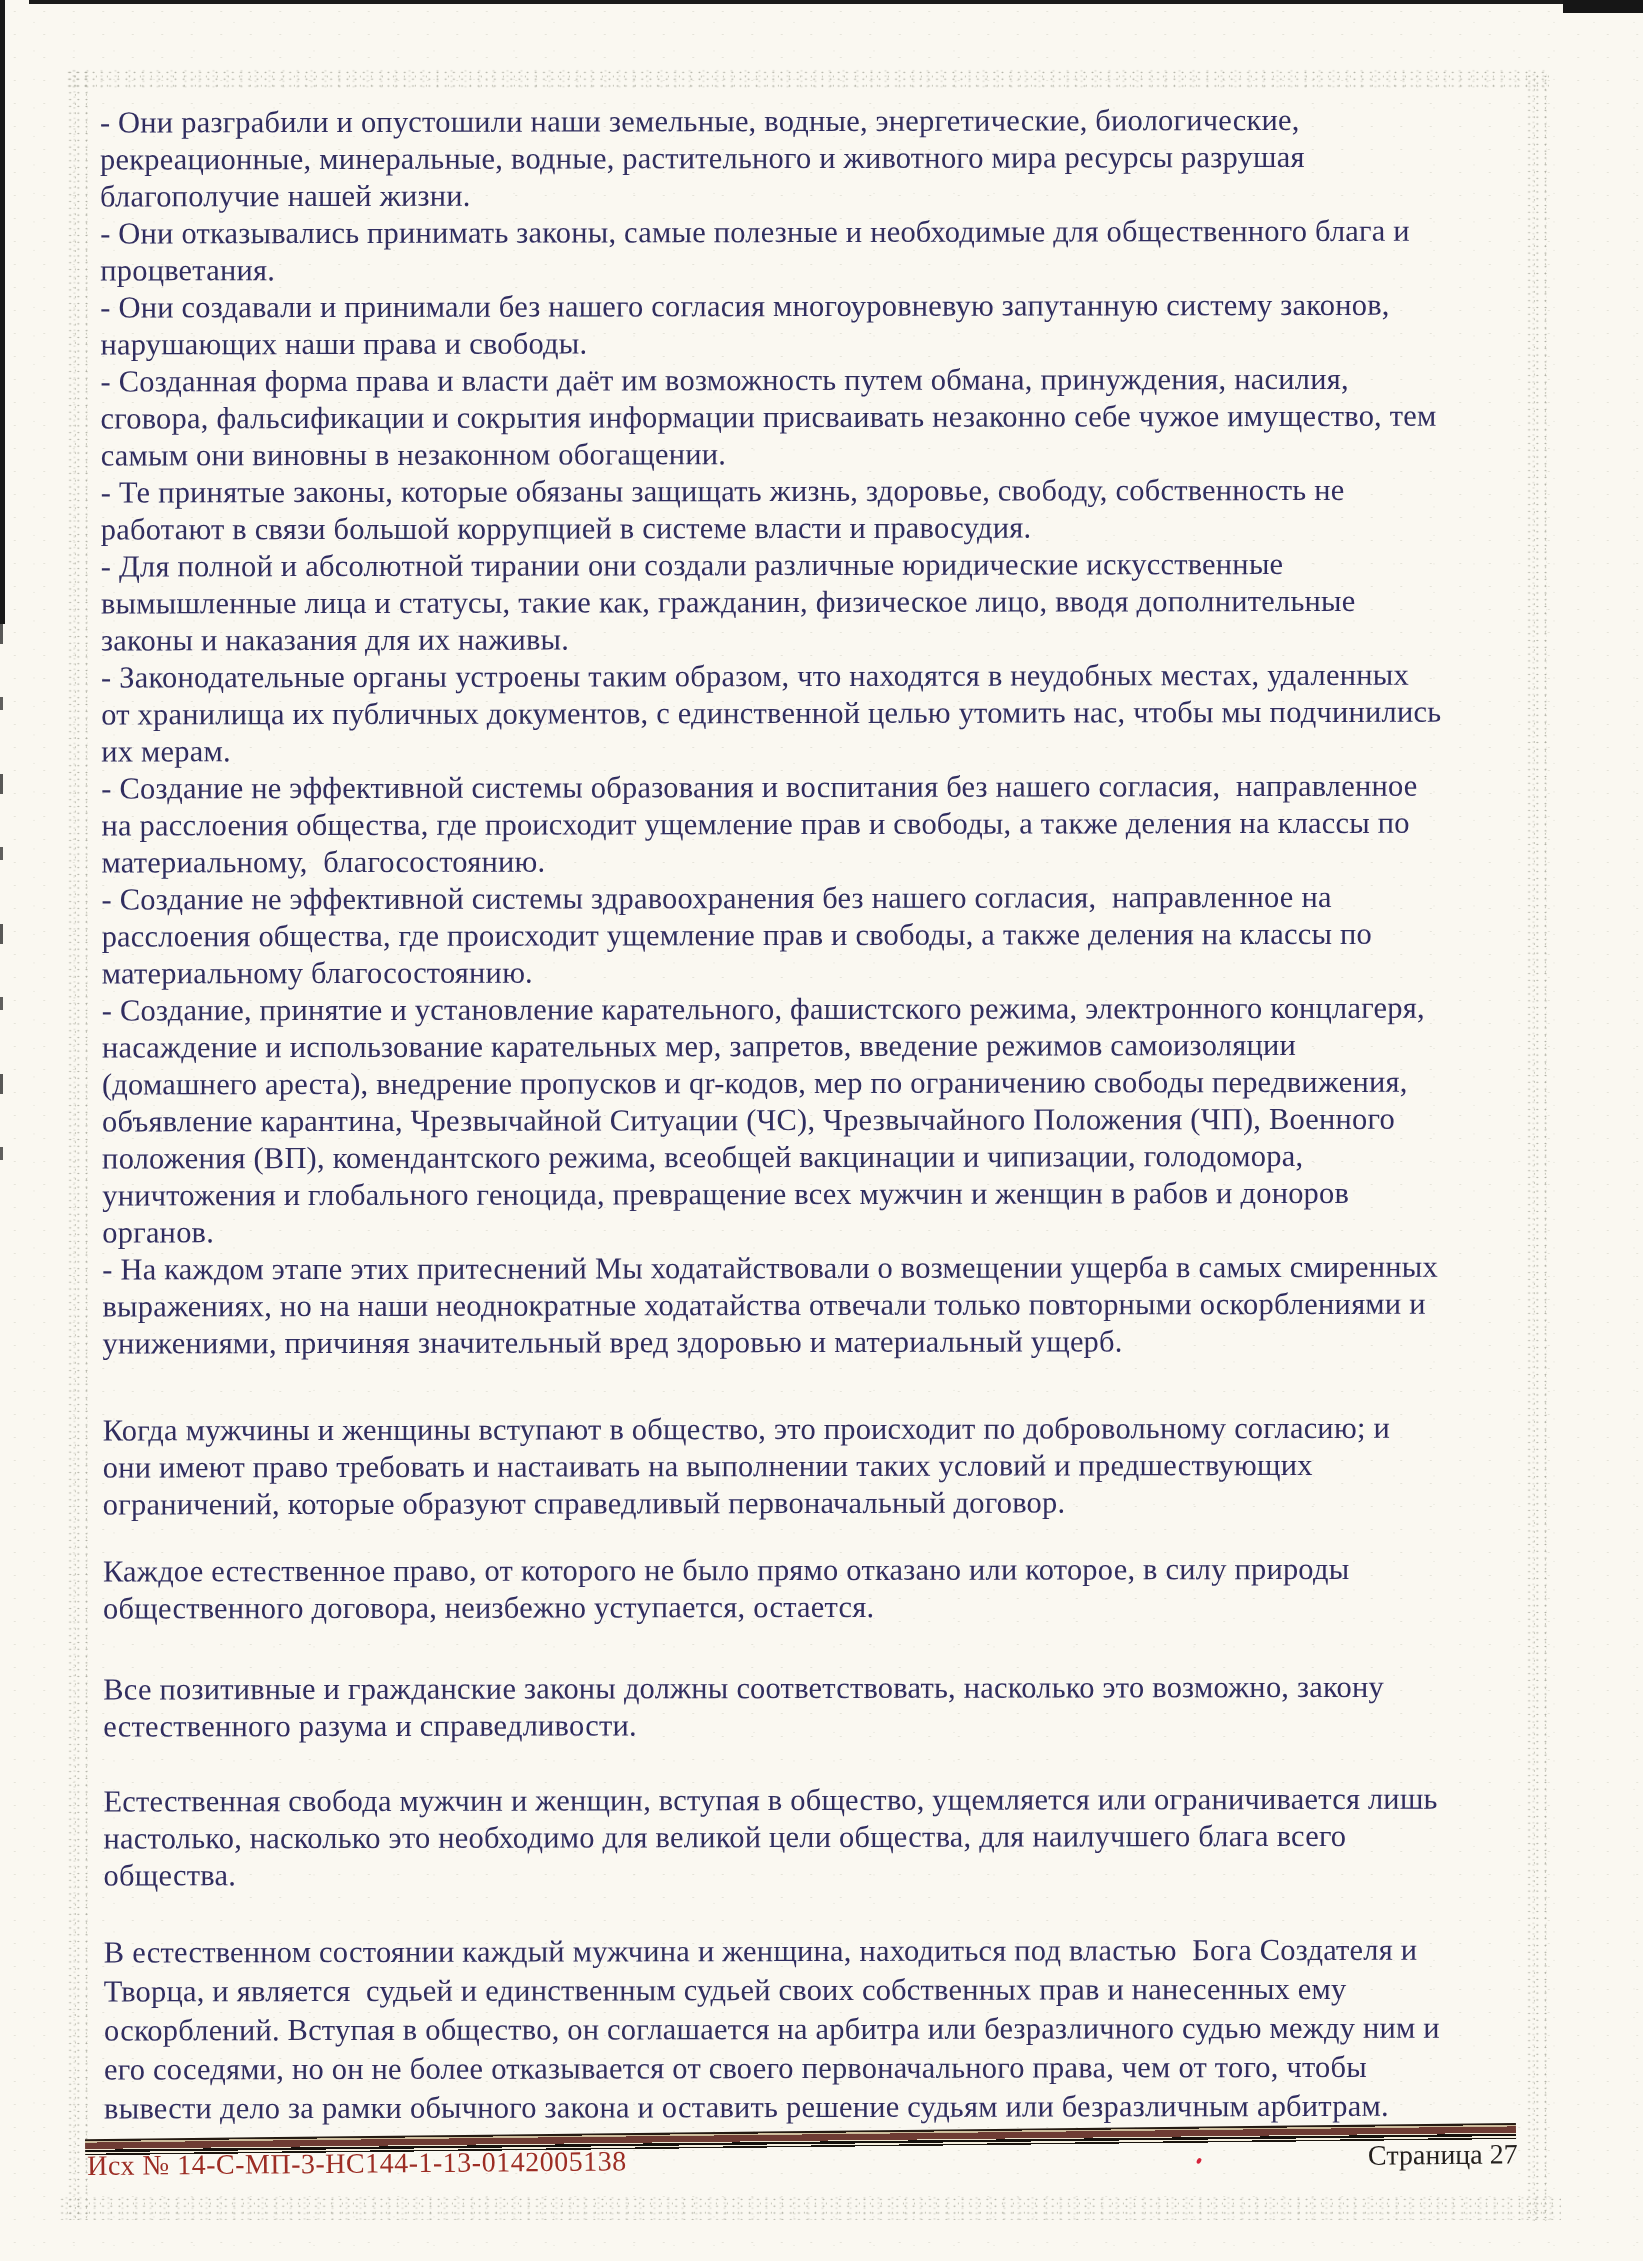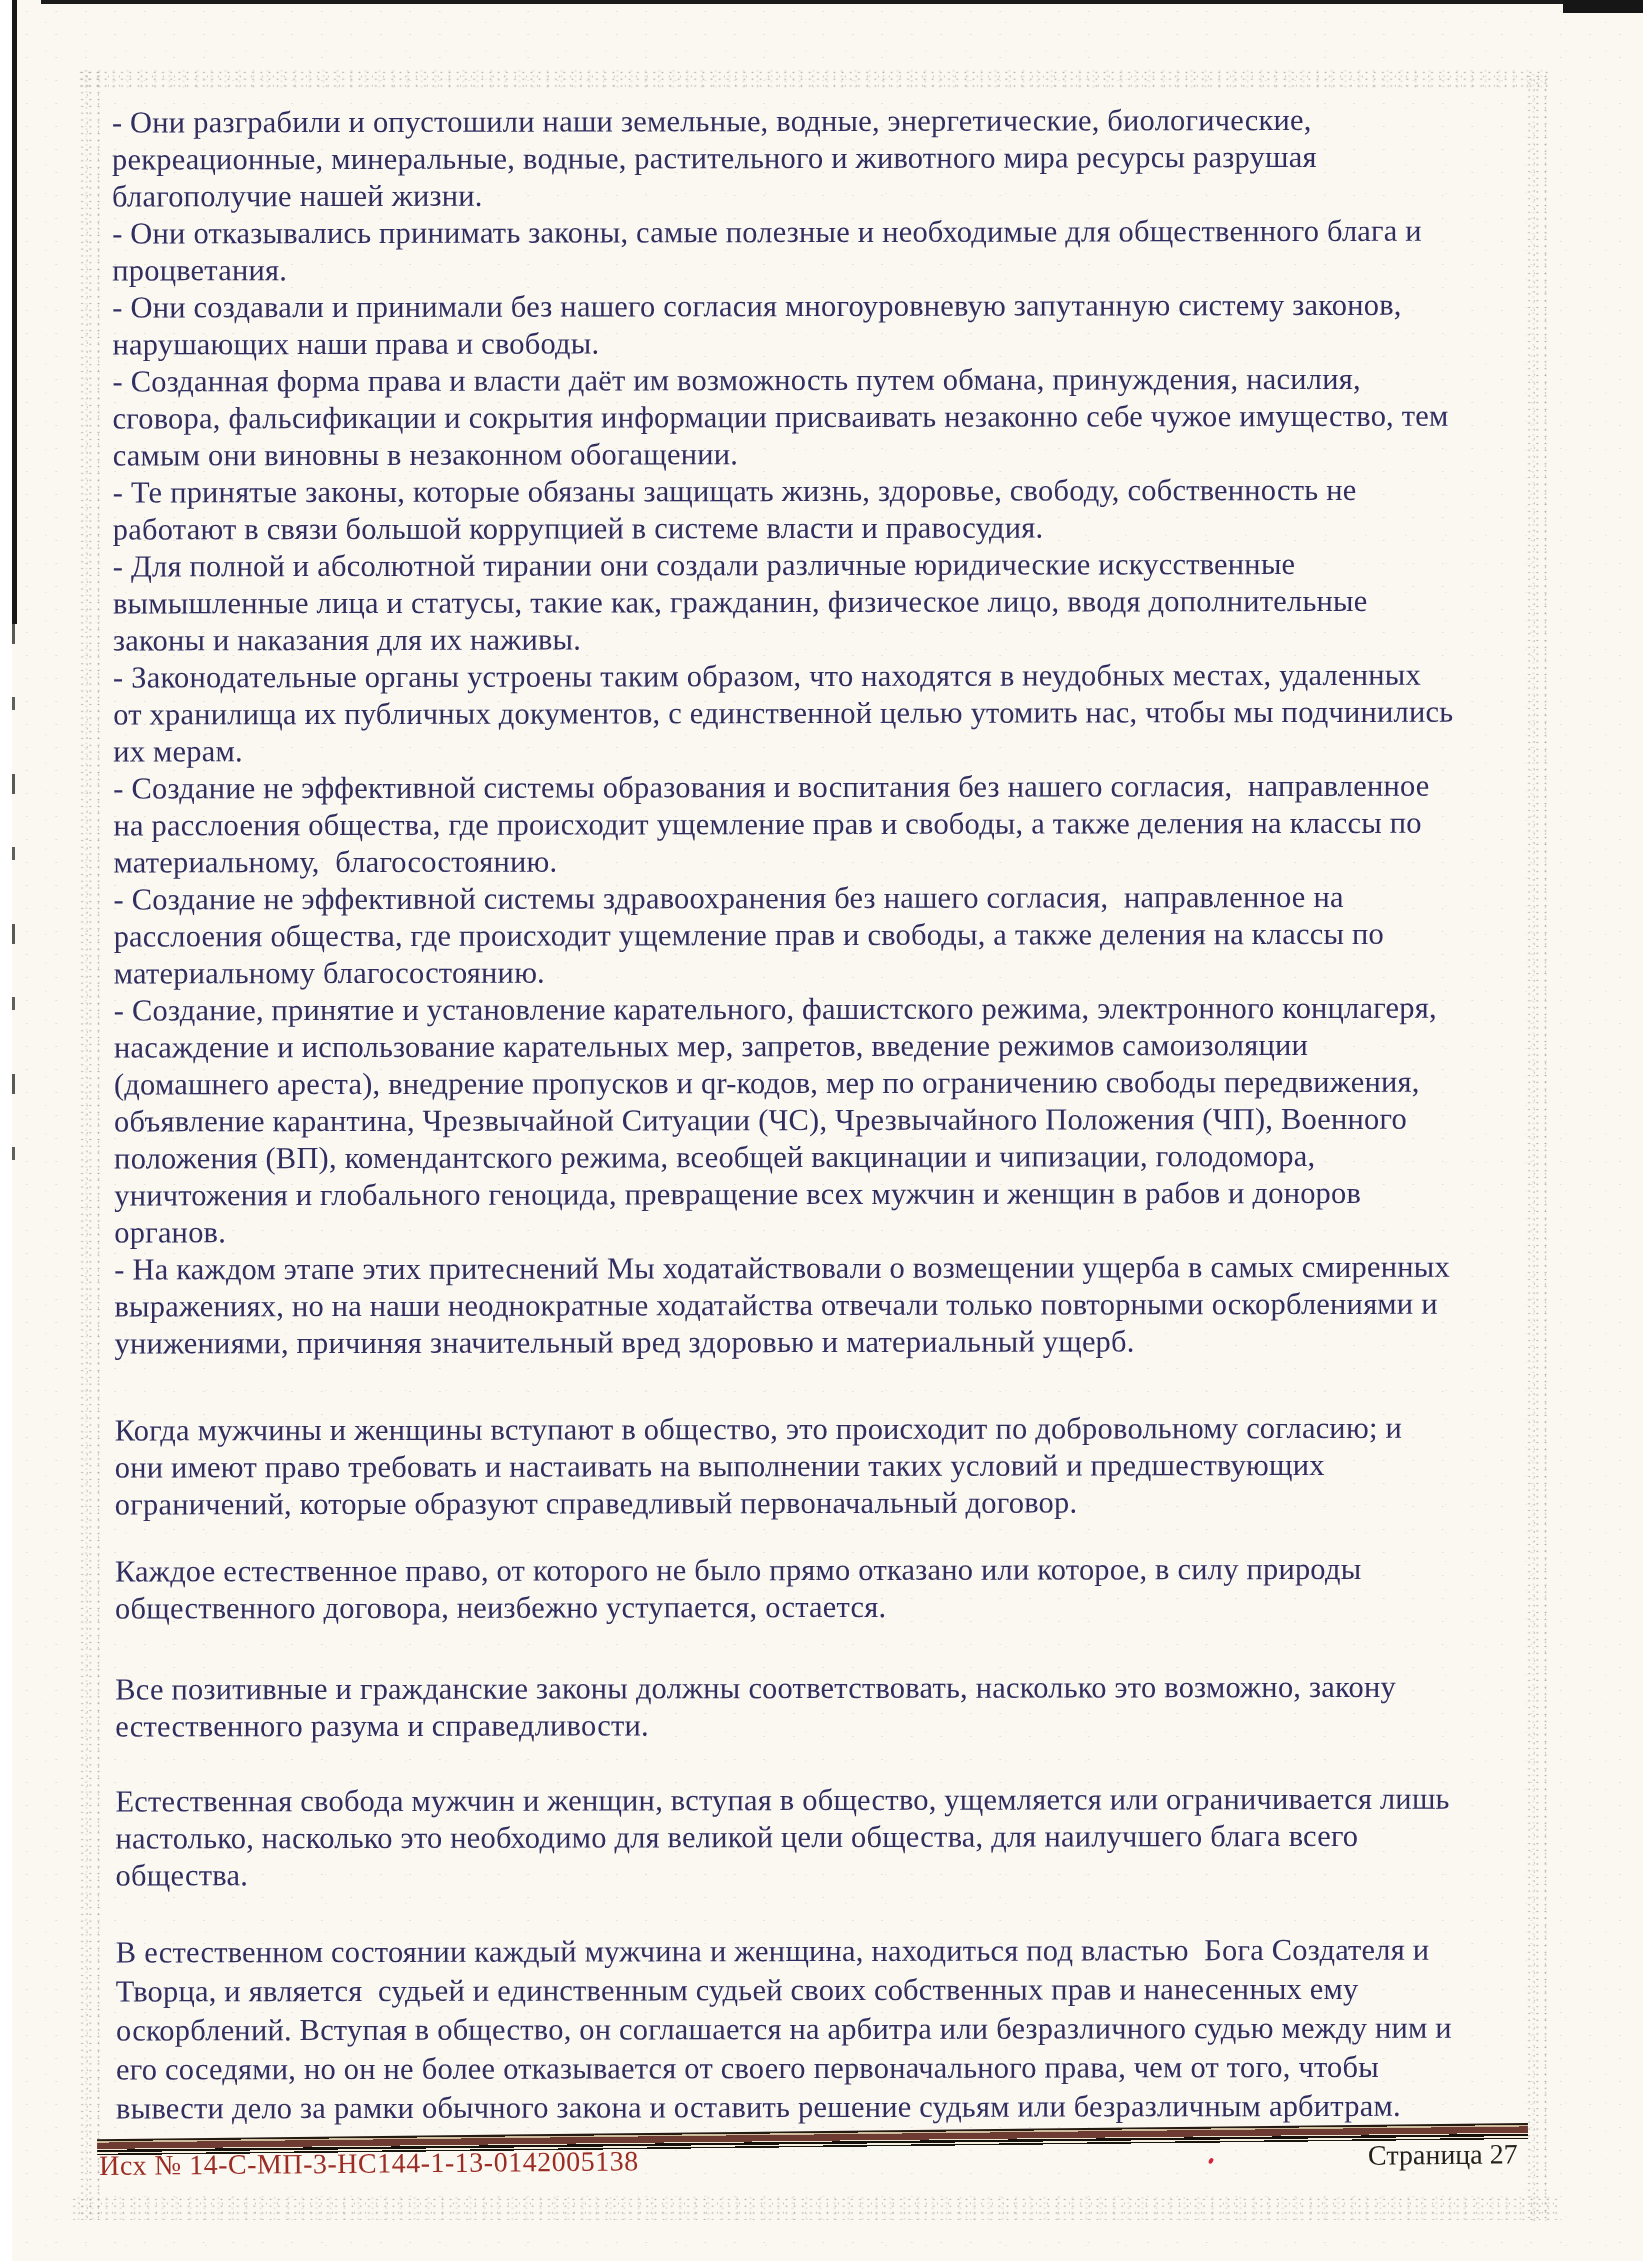--- a/index.html
+++ b/index.html
@@ -13,21 +13,20 @@
   .page {
     position: absolute;
     inset: 0;
     background-color: #faf8f1;
     background-image:
       radial-gradient(circle, rgba(190,188,172,0.35) 0.7px, transparent 0.9px),
       radial-gradient(circle, rgba(205,203,188,0.28) 0.6px, transparent 0.7px);
     background-size: 29.5px 23px, 40px 28.5px;
     background-position: 0 0, 14px 8.2px;
     overflow: hidden;
-    margin-left: 12px;
   }
 
   
   .scan-top {
     position: absolute; left: 29px; top: 0; right: 0; height: 4.4px;
     background: #1b1b1b;
   }
   .scan-top-right {
     position: absolute; right: 0; top: 0; width: 80px; height: 13px;
     background: #161616;

